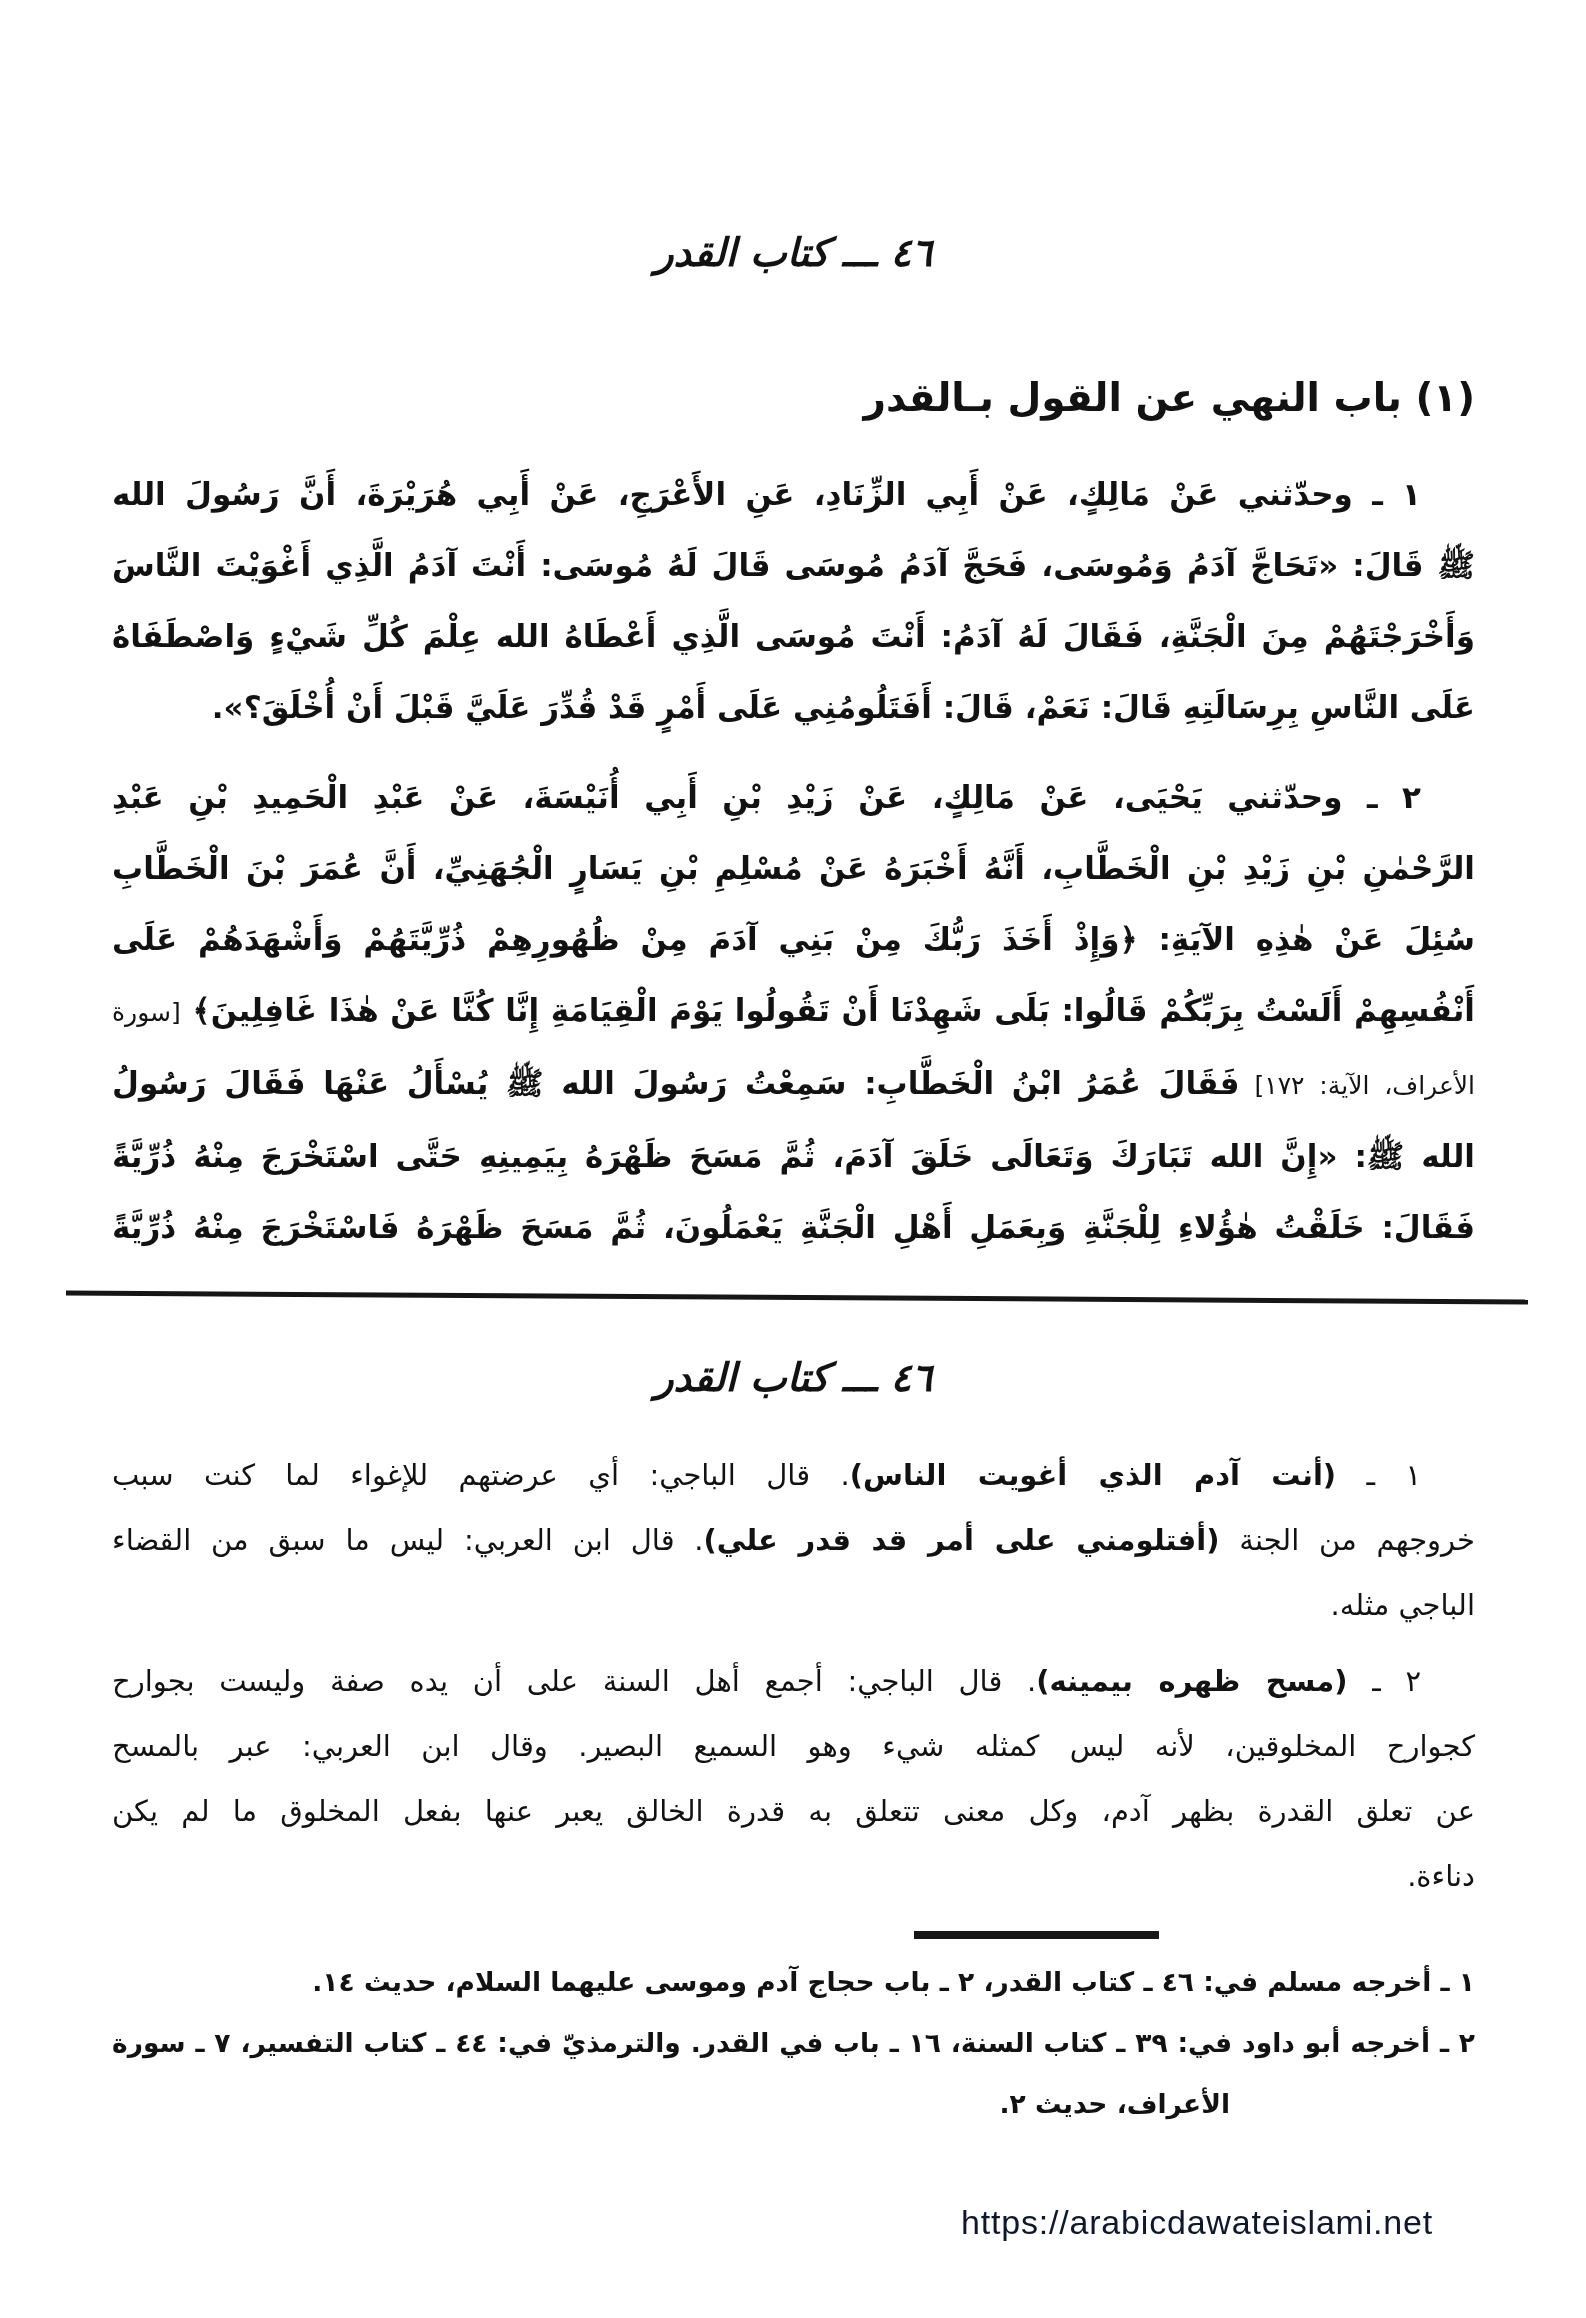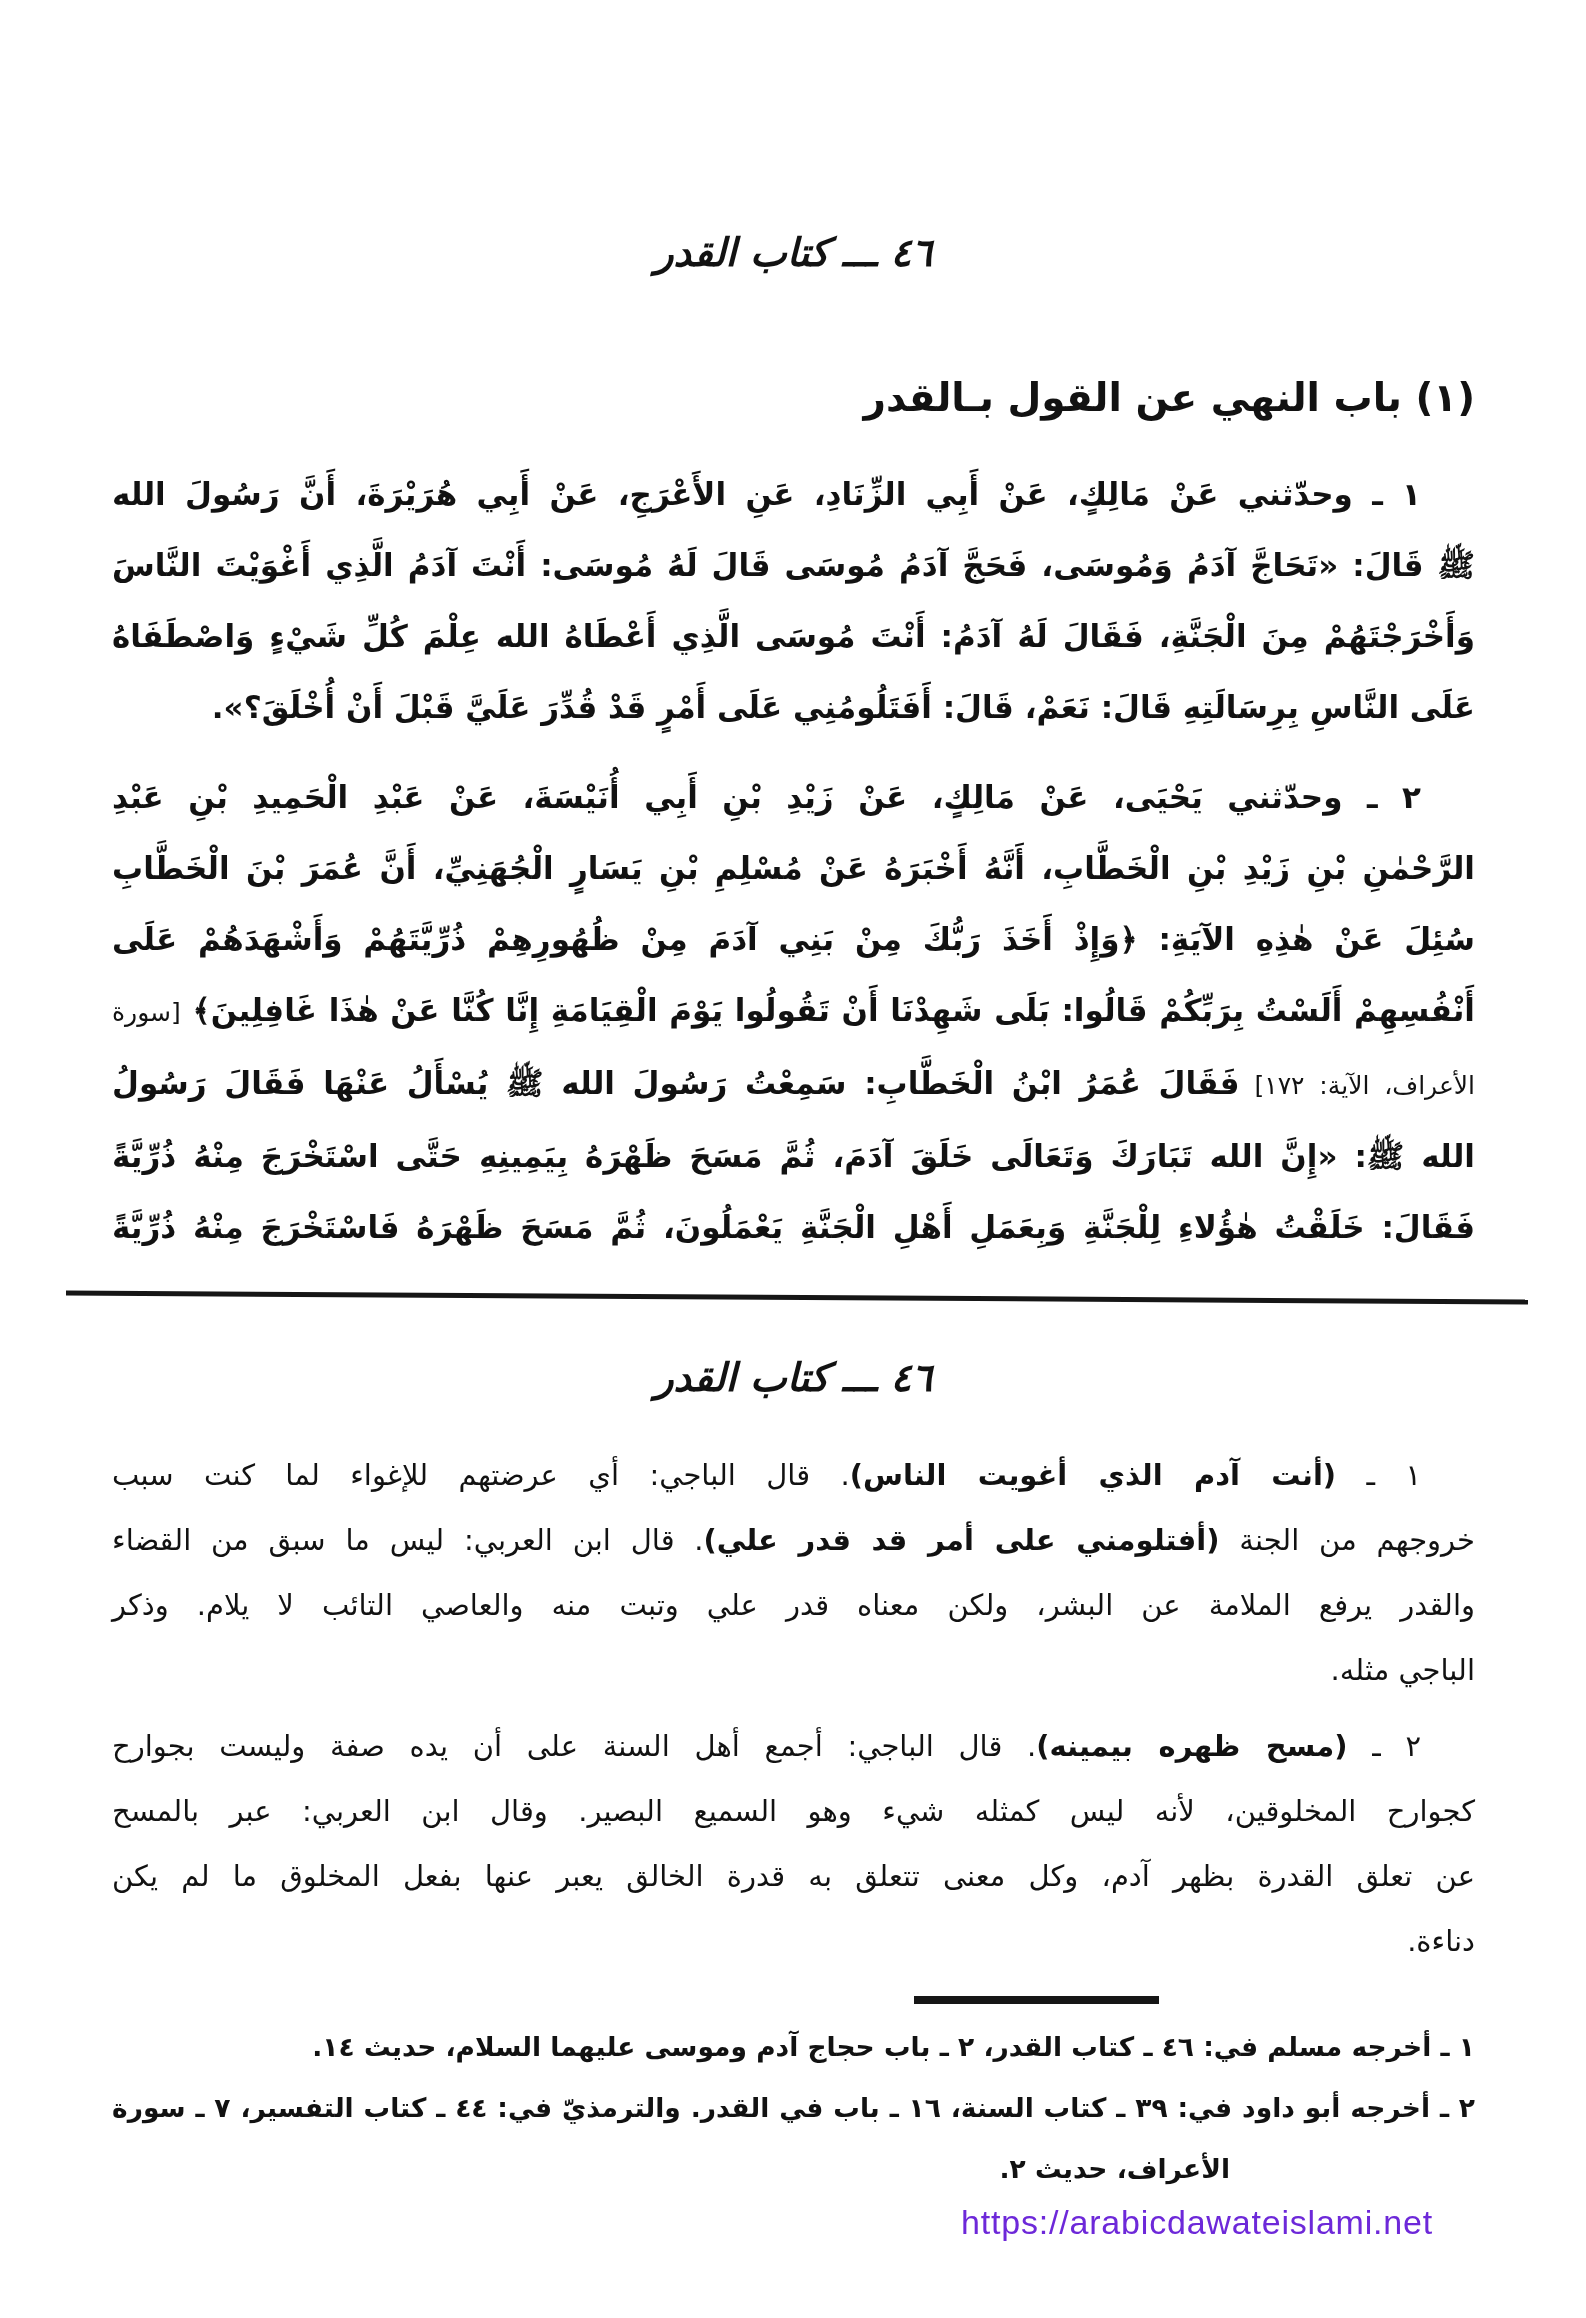--- a/index.html
+++ b/index.html
@@ -53,21 +53,21 @@
   }
   .footnotes{
     font-size:26.5px;font-weight:700;line-height:61px;
   }
   .fn-cont{padding-right:245px;}
 
   .watermark{
     position:absolute;right:154px;top:2203px;
     direction:ltr;
     font-family:"Liberation Sans",sans-serif;
-    font-size:34px;color:#6d28d9;letter-spacing:0.8px;
+    font-size:34px;color:#0f172a;letter-spacing:0.8px;
   }
 </style>
 </head>
 <body>
 
 <div class="content">
 
   <div class="h-book">٤٦ ـــ كتاب القدر</div>
 
   <div class="h-bab">(١) باب النهي عن القول بـالقدر</div>
@@ -89,21 +89,20 @@
     <div class="line j"><span>فَقَالَ: خَلَقْتُ هٰؤُلاءِ لِلْجَنَّةِ وَبِعَمَلِ أَهْلِ الْجَنَّةِ يَعْمَلُونَ، ثُمَّ مَسَحَ ظَهْرَهُ فَاسْتَخْرَجَ مِنْهُ ذُرِّيَّةً</span></div>
   </div>
 
   <div class="rule-long"></div>
 
   <div class="h-book repeat">٤٦ ـــ كتاب القدر</div>
 
   <div class="commentary">
     <div class="line j indent"><span>١ ـ </span><span class="b">(أنت آدم الذي أغويت الناس)</span><span>. قال الباجي: أي عرضتهم للإغواء لما كنت سبب</span></div>
     <div class="line j"><span>خروجهم من الجنة </span><span class="b">(أفتلومني على أمر قد قدر علي)</span><span>. قال ابن العربي: ليس ما سبق من القضاء</span></div>
-    <div class="line j"><span>والقدر يرفع الملامة عن البشر، ولكن معناه قدر علي وتبت منه والعاصي التائب لا يلام. وذكر</span></div>
     <div class="line"><span>الباجي مثله.</span></div>
   </div>
 
   <div class="commentary second">
     <div class="line j indent"><span>٢ ـ </span><span class="b">(مسح ظهره بيمينه)</span><span>. قال الباجي: أجمع أهل السنة على أن يده صفة وليست بجوارح</span></div>
     <div class="line j"><span>كجوارح المخلوقين، لأنه ليس كمثله شيء وهو السميع البصير. وقال ابن العربي: عبر بالمسح</span></div>
     <div class="line j"><span>عن تعلق القدرة بظهر آدم، وكل معنى تتعلق به قدرة الخالق يعبر عنها بفعل المخلوق ما لم يكن</span></div>
     <div class="line"><span>دناءة.</span></div>
   </div>
 

